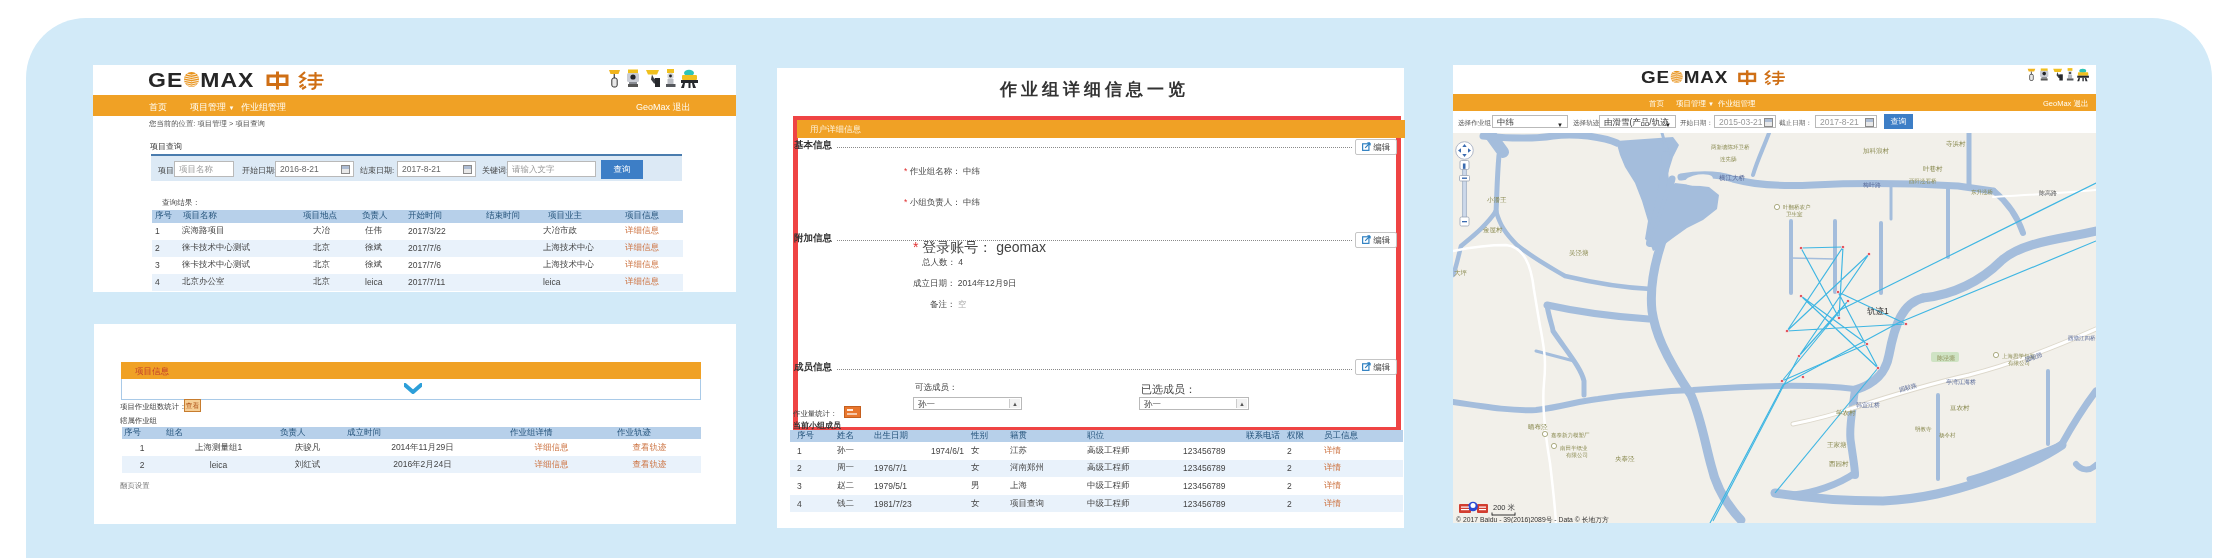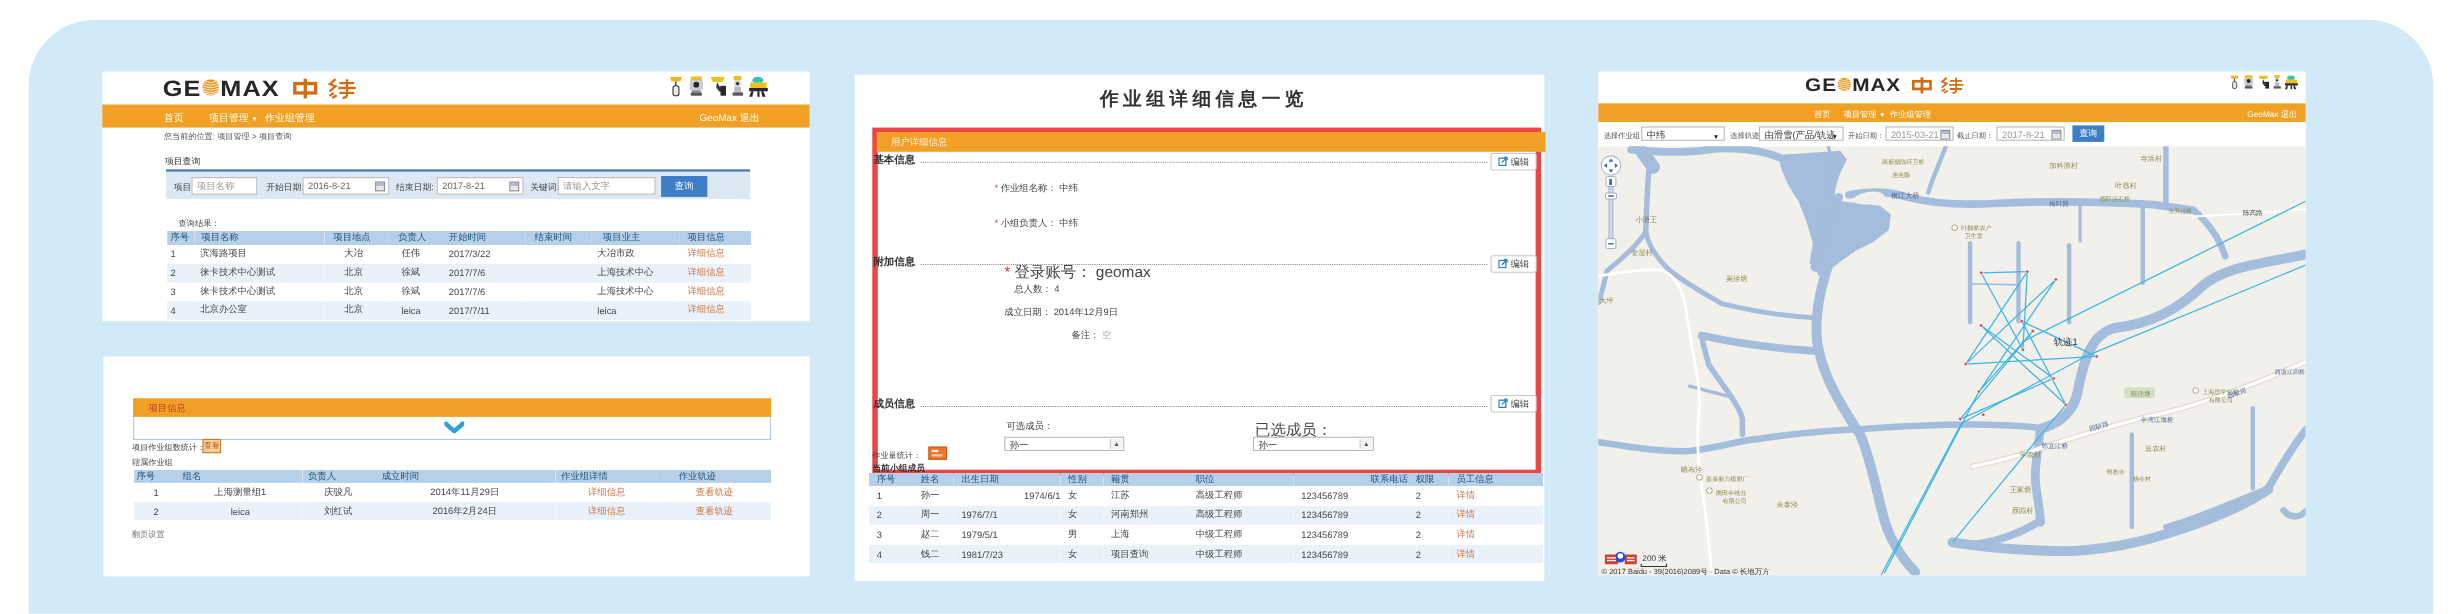--- a/index.html
+++ b/index.html
@@ -241,30 +241,30 @@
   <div class="abs" style="left:127px;top:129px;font-size:8.5px;color:#444;"><span class="red">*</span> 小组负责人：&nbsp;中纬</div>
   <div class="abs" style="left:136px;top:151px;font-size:14px;color:#444;margin-top:20px;"><span class="red">*</span> 登录账号：&nbsp;geomax</div>
   <div class="sec" style="left:17px;top:164px;">附加信息</div>
   <div class="dotline" style="left:60px;top:172px;width:515px;"></div>
   <div class="editbtn" style="left:578px;top:164px;"><svg width="9" height="9" viewBox="0 0 10 10" style="vertical-align:-1px">
           <rect x="0.7" y="2" width="7" height="7.3" fill="none" stroke="#2d7fc1" stroke-width="1.3"></rect>
           <path d="M3.5,6.5 L9,1 M9,1 h-3 M9,1 v3" stroke="#2d7fc1" stroke-width="1.3" fill="none"></path>
         </svg> 编辑</div>
   <div class="abs" style="left:145px;top:189px;font-size:8.5px;color:#444;">总人数：&nbsp;4</div>
   <div class="abs" style="left:136px;top:210px;font-size:8.5px;color:#444;">成立日期：&nbsp;2014年12月9日</div>
-  <div class="abs" style="left:153px;top:231px;font-size:8.5px;color:#444;margin-left:44px;">备注：&nbsp;<span style="color:#aaa;">空</span></div>
+  <div class="abs" style="left:153px;top:231px;font-size:8.5px;color:#444;">备注：&nbsp;<span style="color:#aaa;">空</span></div>
   <div class="sec" style="left:17px;top:293px;">成员信息</div>
   <div class="dotline" style="left:60px;top:301px;width:515px;"></div>
   <div class="editbtn" style="left:578px;top:291px;"><svg width="9" height="9" viewBox="0 0 10 10" style="vertical-align:-1px">
           <rect x="0.7" y="2" width="7" height="7.3" fill="none" stroke="#2d7fc1" stroke-width="1.3"></rect>
           <path d="M3.5,6.5 L9,1 M9,1 h-3 M9,1 v3" stroke="#2d7fc1" stroke-width="1.3" fill="none"></path>
         </svg> 编辑</div>
   <div class="abs" style="left:138px;top:314px;font-size:8.5px;color:#444;">可选成员：</div>
   <div class="inbox" style="left:136px;top:329px;width:109px;height:13px;line-height:12px;color:#444;">孙一<span class="selarrow">▲</span></div>
-  <div class="abs" style="left:364px;top:314px;font-size:14px;color:#444;">已选成员：</div>
+  <div class="abs" style="left:364px;top:314px;font-size:11px;color:#444;">已选成员：</div>
   <div class="inbox" style="left:362px;top:329px;width:110px;height:13px;line-height:12px;color:#444;">孙一<span class="selarrow">▲</span></div>
   <div class="abs" style="left:16px;top:341px;font-size:7.4px;color:#444;">作业量统计：</div>
   <span class="abs" style="left:67px;top:338px;width:17px;height:12px;background:#e8762d;border:1px solid #c45f1e;">
         <span class="abs" style="left:2px;top:2px;width:6px;height:2px;background:#fff;opacity:.85"></span>
         <span class="abs" style="left:2px;top:6px;width:10px;height:2px;background:#fff;opacity:.6"></span>
       </span>
   <div class="abs" style="left:16px;top:352px;font-size:8px;font-weight:bold;color:#333;">当前小组成员</div>
   <table class="abs" style="left:13px;top:362px;width:613px;font-size:8.5px;color:#444;">
     <colgroup>
           <col style="width:40px">

